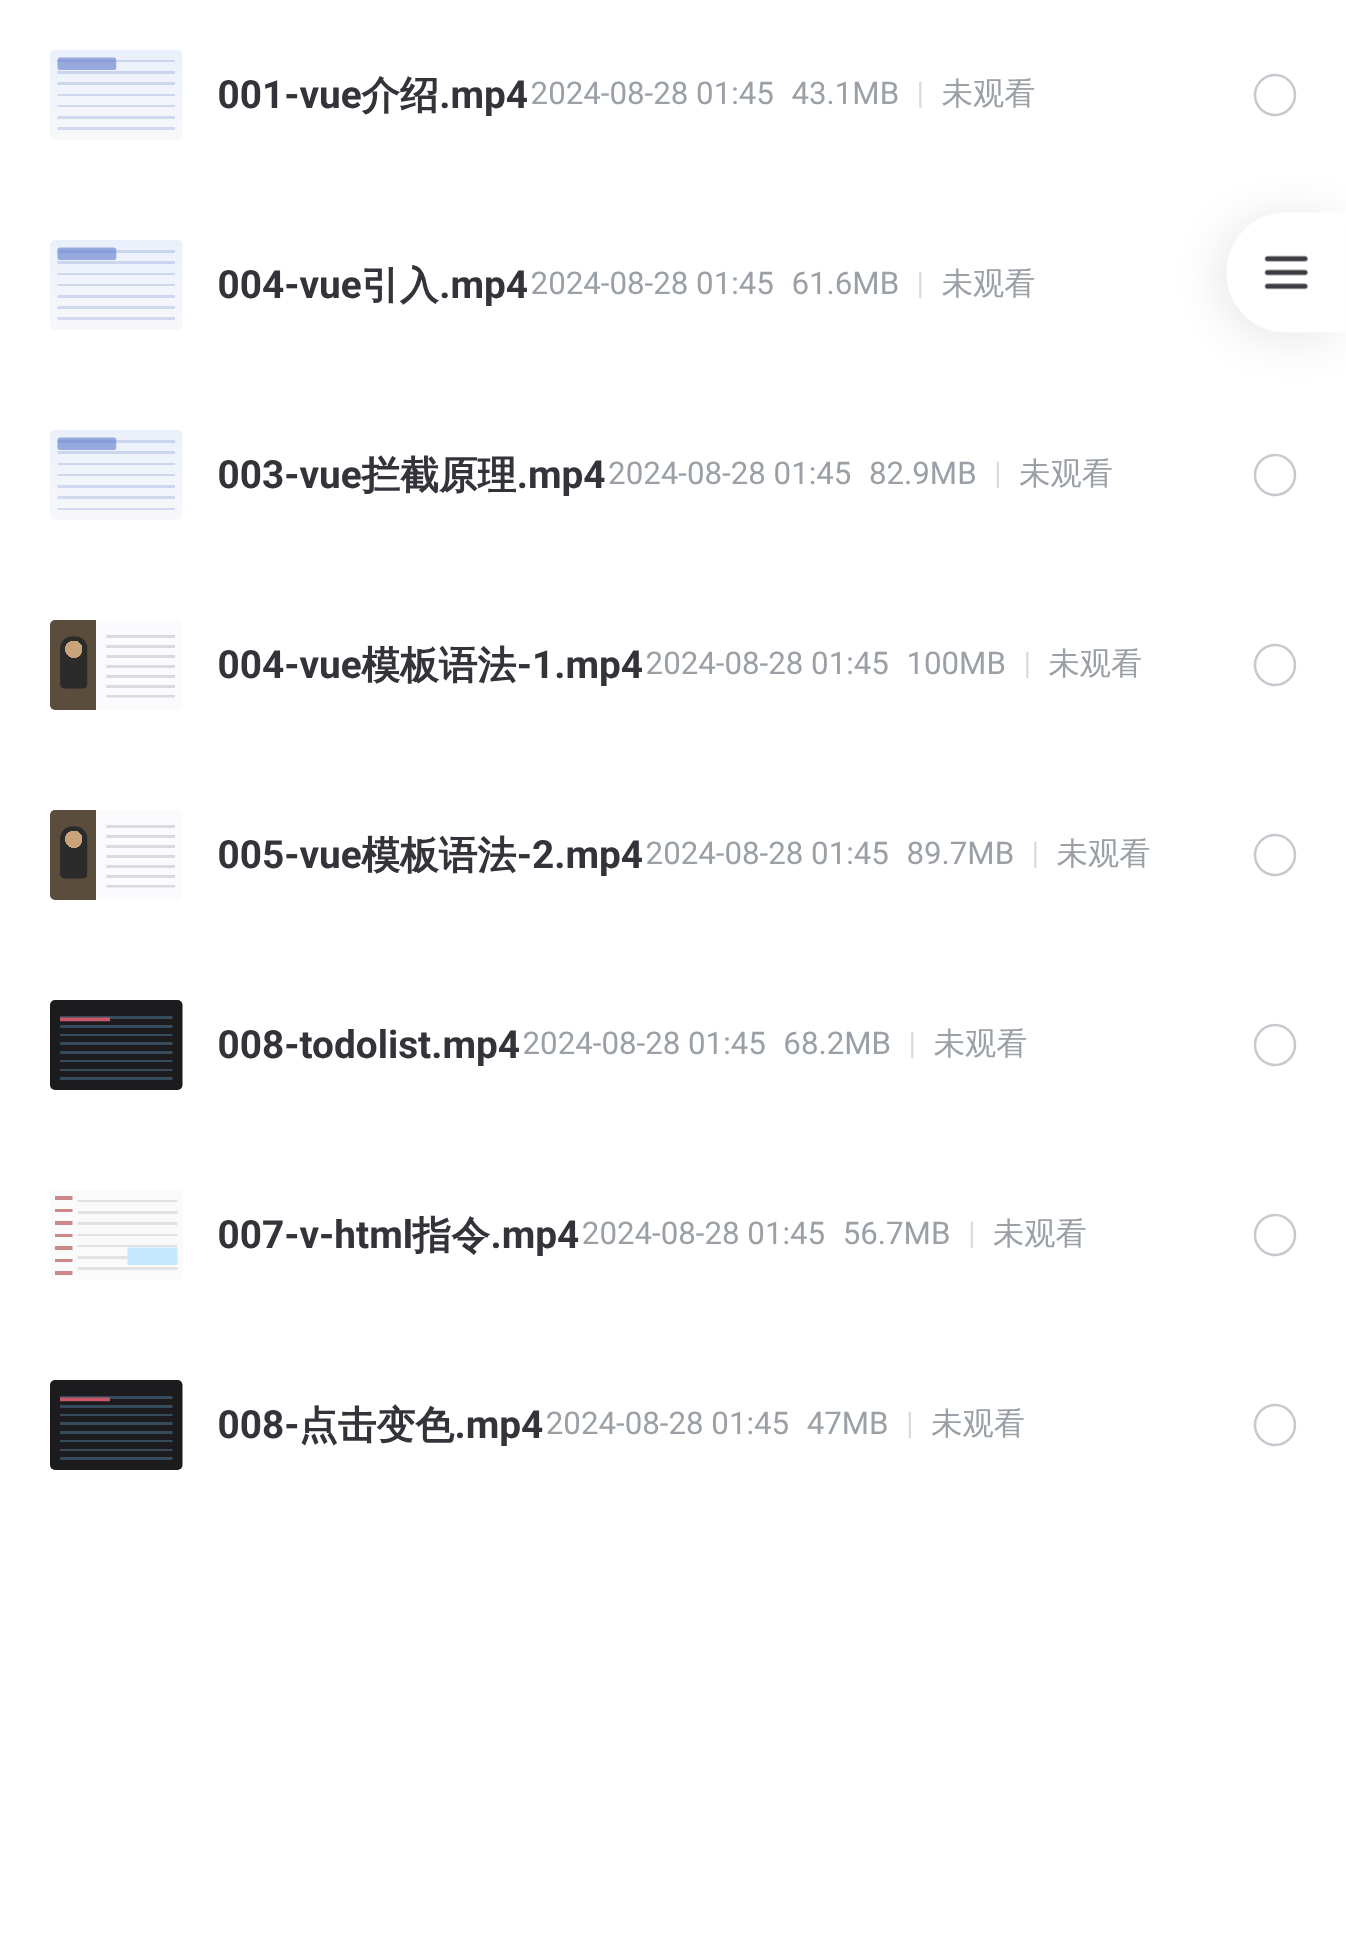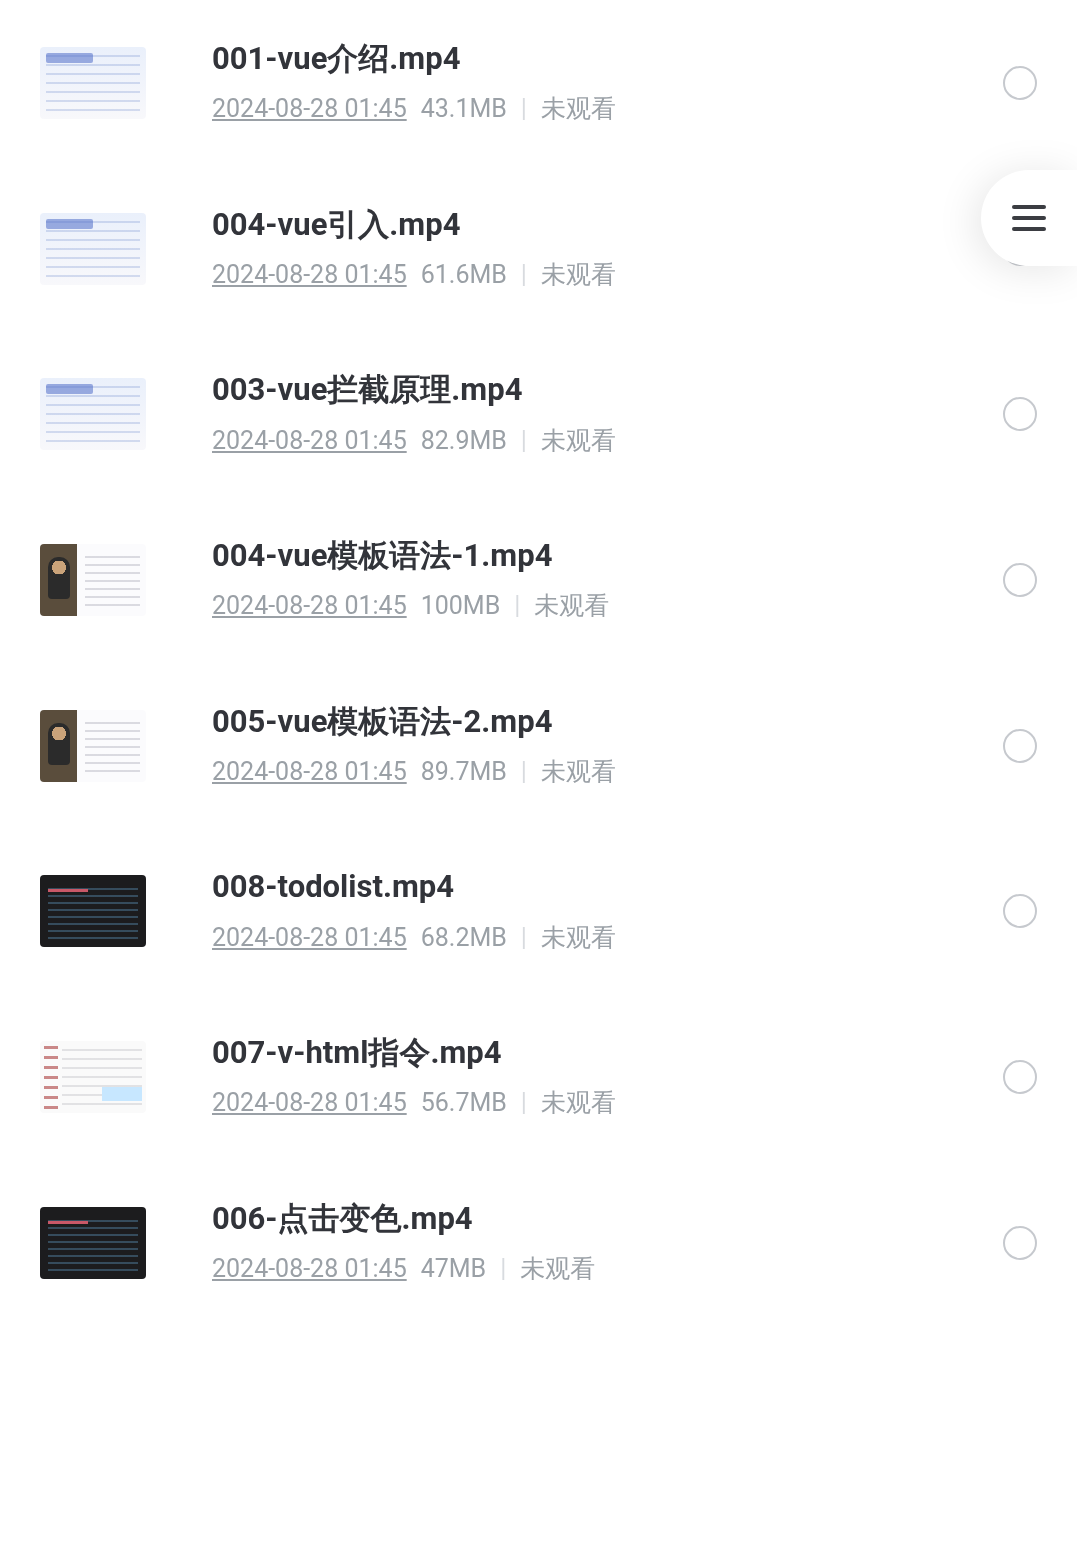--- a/index.html
+++ b/index.html
@@ -81,43 +81,42 @@
       content: '';
       position: absolute; left: 22px; right: 4px; top: 8px; bottom: 8px;
       background:
         linear-gradient(#c7e7ff,#c7e7ff) right 0 bottom 4px / 40px 14px no-repeat,
         repeating-linear-gradient(0deg,
           rgba(140,140,150,0.22) 0 2px, transparent 2px 9px);
     }
     .file-info {
       flex: 1;
       display: flex;
-      flex-direction: column;
-      gap: 16px;
+      flex-direction: row;
+      gap: 2px;
       min-width: 0;
-      margin-left: 38px;
     }
     .file-title {
       font-size: 31px;
       font-weight: 700;
       color: #32343a;
       line-height: 1.2;
       white-space: nowrap;
       overflow: hidden;
       text-overflow: ellipsis;
     }
     .file-meta {
       display: flex;
       align-items: center;
       font-size: 25px;
       color: #9aa0a6;
       line-height: 1.3;
       flex-wrap: nowrap;
     }
-    .meta-date { margin-right: 14px; text-decoration: underline; }
+    .meta-date { margin-right: 14px; }
     .meta-size { }
     .meta-sep {
       margin: 0 14px;
       color: #d8dbdf;
     }
     .meta-status { }
     .radio {
       width: 34px;
       height: 34px;
       border: 2px solid #c6c9ce;
@@ -246,21 +245,21 @@
         <span class="meta-sep">|</span>
         <span class="meta-status">未观看</span>
       </div>
     </div>
     <div class="radio"></div>
   </div>
 
   <div class="file-item">
     <div class="thumbnail thumb-dark"></div>
     <div class="file-info">
-      <div class="file-title">006-点击变色.mp4</div>
+      <div class="file-title">008-点击变色.mp4</div>
       <div class="file-meta">
         <span class="meta-date">2024-08-28 01:45</span>
         <span class="meta-size">47MB</span>
         <span class="meta-sep">|</span>
         <span class="meta-status">未观看</span>
       </div>
     </div>
     <div class="radio"></div>
   </div>
 </div>

